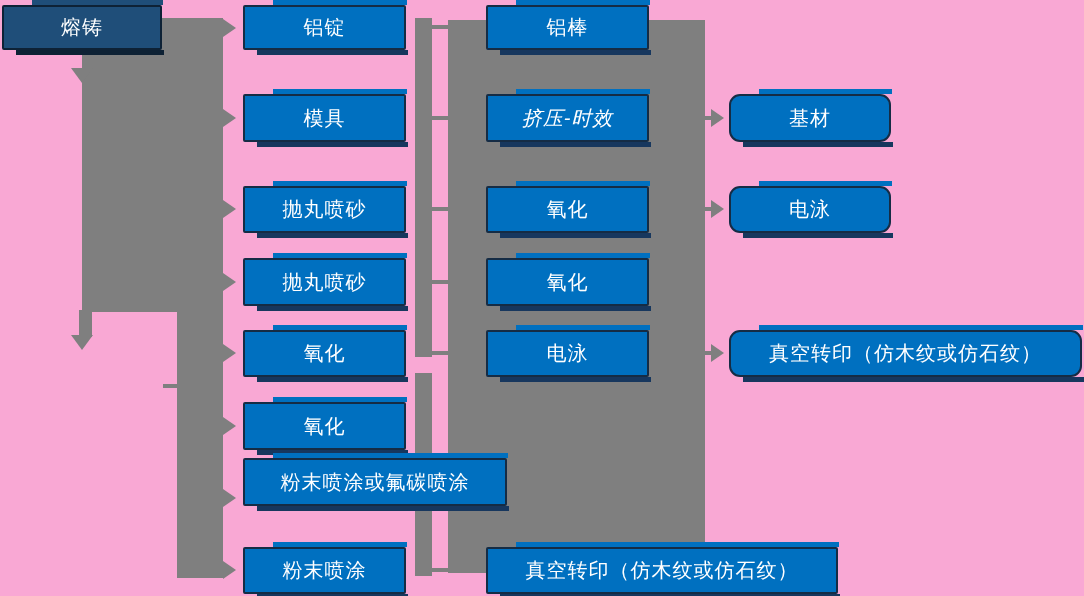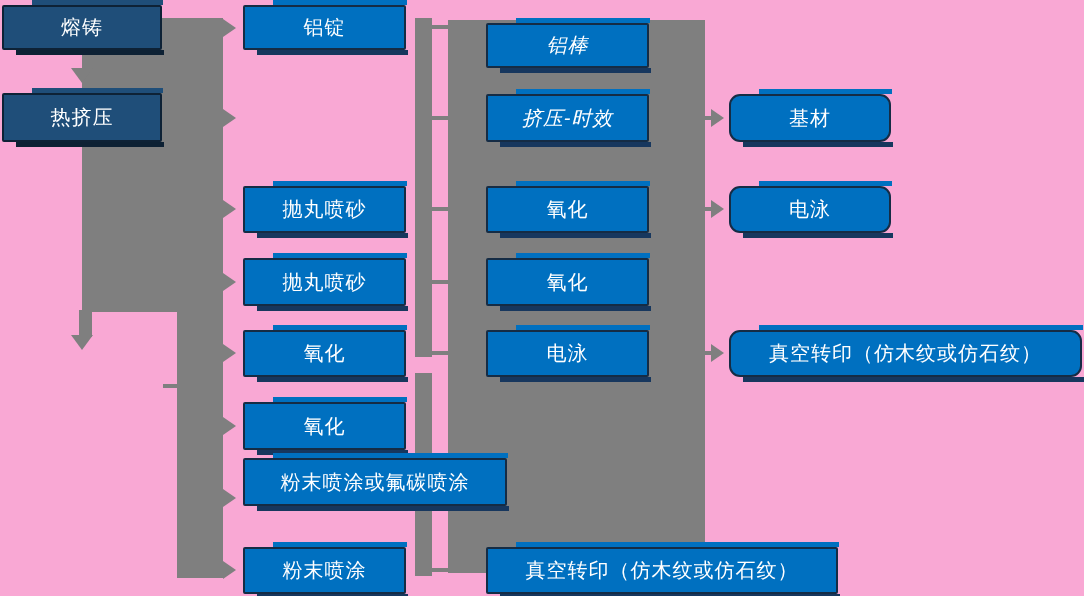--- a/index.html
+++ b/index.html
@@ -53,21 +53,21 @@
   .c1b1{top:5px;height:45px;} .c1b2{top:93px;height:49px;} .c1b3{top:362px;height:54px;}
   
   .c2{left:243px;width:163px;}
   .c2b1{top:5px;height:45px;}  .c2b2{top:94px;height:48px;}
   .c2b3{top:186px;height:47px;}.c2b4{top:258px;height:48px;}
   .c2b5{top:330px;height:47px;}.c2b6{top:402px;height:48px;}
   .c2b7{top:458px;height:48px;width:264px;}
   .c2b8{top:547px;height:47px;}
   
   .c3{left:486px;width:163px;}
-  .c3b1{top:23px;height:45px;font-style:italic;}  .c3b2{top:94px;height:48px;font-style:italic;}
+  .c3b1{top:5px;height:45px;}  .c3b2{top:94px;height:48px;font-style:italic;}
   .c3b3{top:186px;height:47px;}.c3b4{top:258px;height:48px;}
   .c3b5{top:330px;height:47px;}
   .c3b6{top:547px;height:47px;width:352px;}
   
   .c4{left:729px;width:162px;border-radius:11px;}
   .c4b1{top:94px;height:48px;} .c4b2{top:186px;height:47px;}
   .c4b3{top:330px;height:47px;width:353px;}
 </style>
 </head>
 <body>
@@ -101,23 +101,23 @@
   <div class="gray block-d"></div>
 
   <div class="gray dshaft ds-1"></div>
   <div class="gray dshaft ds-2"></div>
   <div class="gray dshaft ds-3"></div>
   <div class="tri-r ar4-1"></div>
   <div class="tri-r ar4-2"></div>
   <div class="tri-r ar4-3"></div>
 
   <div class="box dark c1 c1b1">熔铸</div>
-  <div class="box dark c1 c1b2">热挤压</div>
 
   <div class="box blue c2 c2b1">铝锭</div>
+  <div class="box blue c2 c2b2">模具</div>
   <div class="box blue c2 c2b3">抛丸喷砂</div>
   <div class="box blue c2 c2b4">抛丸喷砂</div>
   <div class="box blue c2 c2b5">氧化</div>
   <div class="box blue c2 c2b6">氧化</div>
   <div class="box blue c2 c2b7">粉末喷涂或氟碳喷涂</div>
   <div class="box blue c2 c2b8">粉末喷涂</div>
 
   <div class="box blue c3 c3b1">铝棒</div>
   <div class="box blue c3 c3b2">挤压-时效</div>
   <div class="box blue c3 c3b3">氧化</div>

